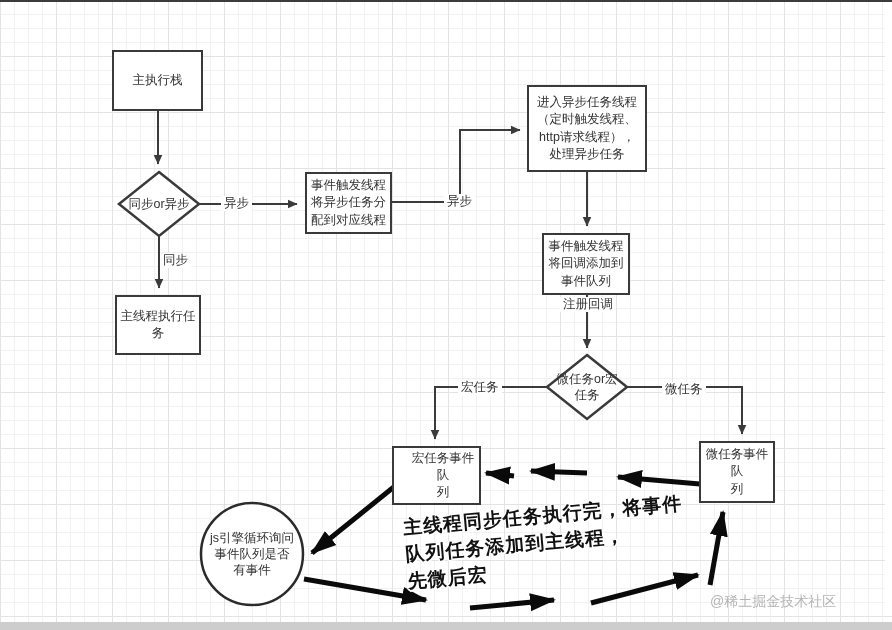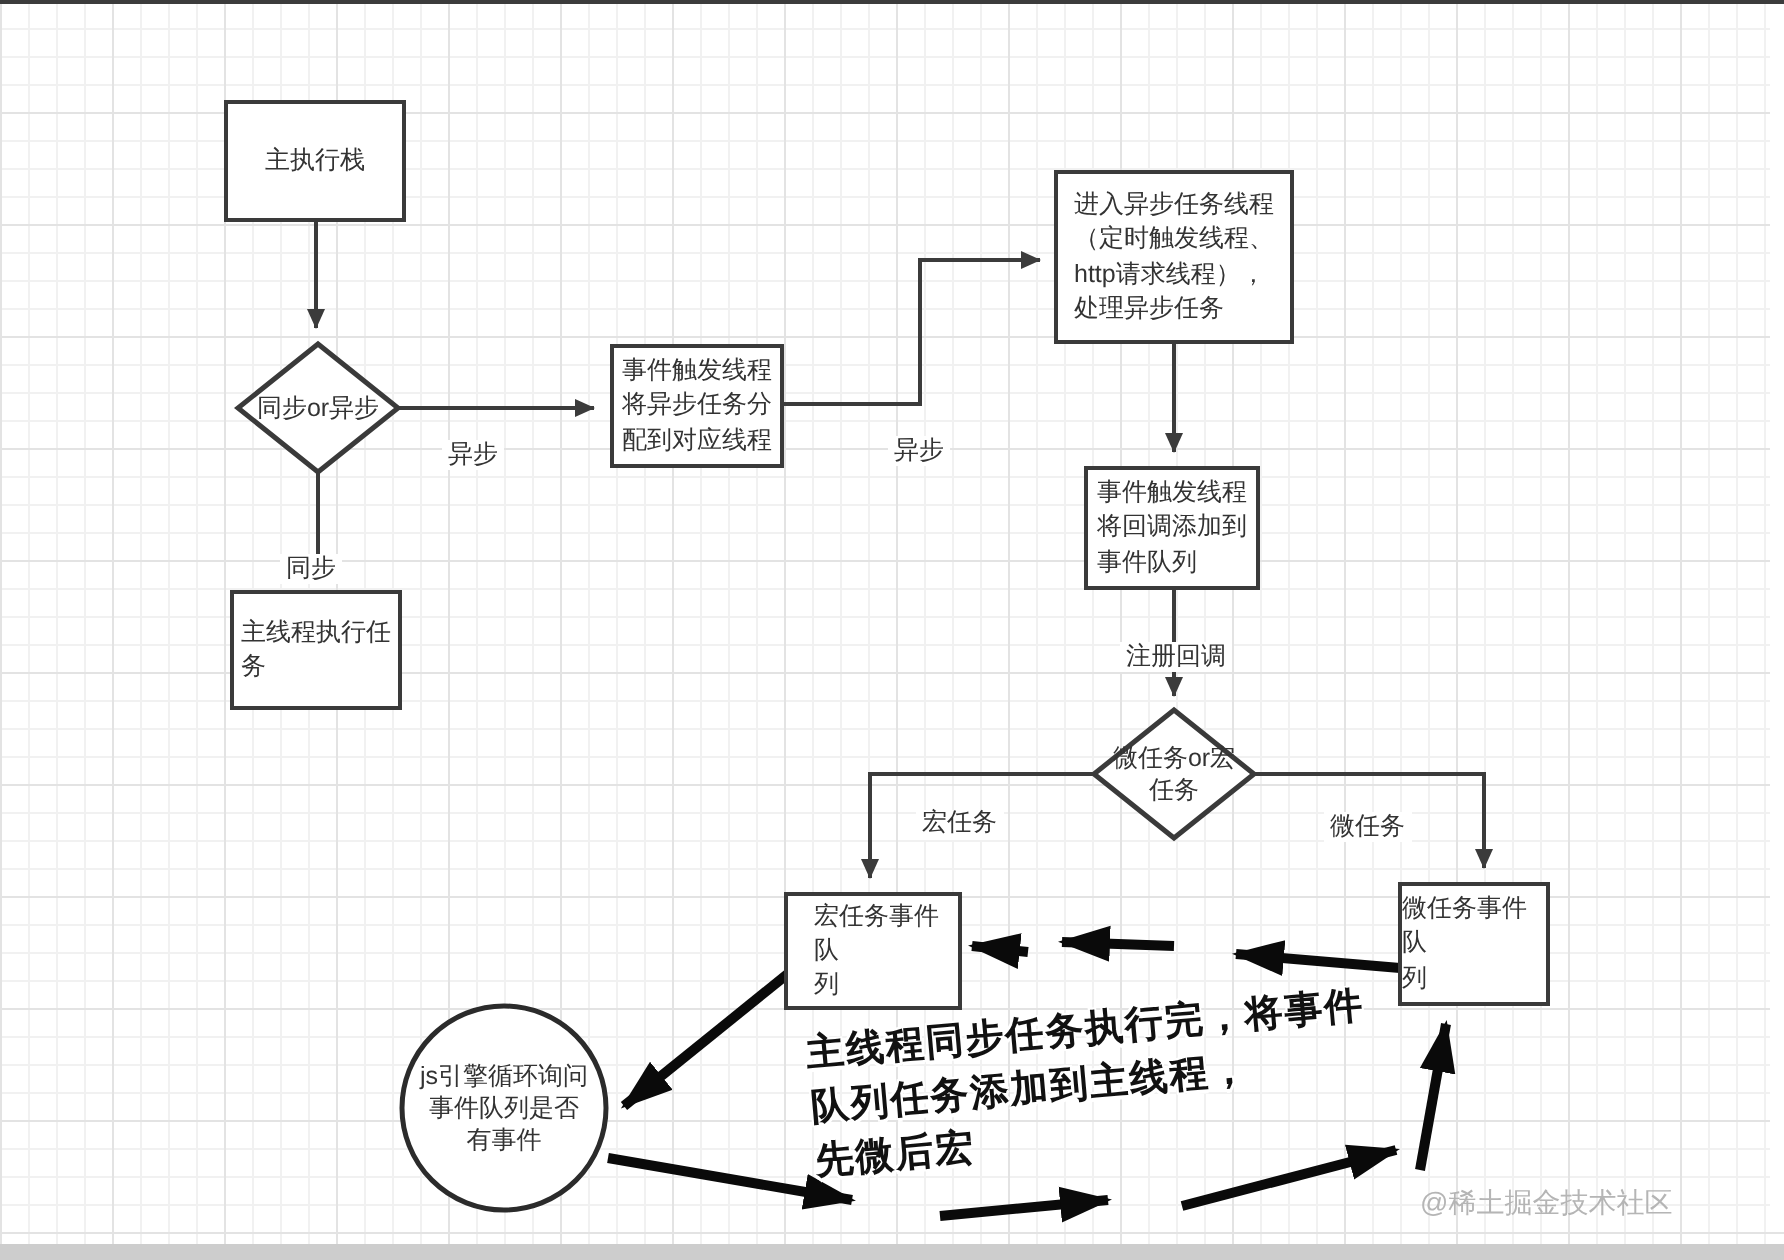--- a/index.html
+++ b/index.html
@@ -20,42 +20,41 @@
   .top-border{position:absolute;top:0;left:0;width:100%;height:2px;background:#3c3c3c;z-index:6;}
   .bottom-bar{position:absolute;bottom:0;left:0;width:100%;height:8px;background:#cdcdcd;z-index:6;}
   .right-strip{position:absolute;top:2px;right:0;width:7px;height:612px;background:#ffffff;z-index:1;}
   svg.wires{position:absolute;top:0;left:0;z-index:2;}
   .node{
     position:absolute;
     box-sizing:border-box;
     border:2px solid #3a3a3a;
     background:#ffffff;
     display:flex;align-items:center;justify-content:center;
-    text-align:left;
+    text-align:center;
     font-size:12.5px;line-height:1.38;
     white-space:pre-line;
     z-index:3;
   }
   .shape-label{
     position:absolute;
     display:flex;align-items:center;justify-content:center;
     text-align:center;
     font-size:12.5px;line-height:1.3;
     white-space:pre-line;
     z-index:4;
     background:transparent;border:none;
   }
   .edge-label{
     position:absolute;
     background:#ffffff;
     font-size:12.5px;line-height:15px;
     padding:0 3px;
     z-index:4;
     white-space:nowrap;
-    margin-top:24px;
   }
   .annotation{
     position:absolute;
     left:402px;top:514px;
     width:290px;
     font-size:19px;line-height:27px;
     font-weight:bold;
     color:#111;
     letter-spacing:1px;
     white-space:pre-line;
@@ -139,21 +138,21 @@
 任务</div>
 
   <div class="shape-label" style="left:117px;top:174px;width:84px;height:60px;">同步or异步</div>
 
   <div class="shape-label" style="left:201px;top:512px;width:102px;height:84px;">js引擎循环询问
 事件队列是否
 有事件</div>
 
   <div class="edge-label" style="left:221px;top:196px;">异步</div>
 
-  <div class="edge-label" style="left:140px;top:253px;">同步</div>
+  <div class="edge-label" style="left:160px;top:253px;">同步</div>
 
   <div class="edge-label" style="left:444px;top:194px;">异步</div>
 
   <div class="edge-label" style="left:560px;top:297px;">注册回调</div>
 
   <div class="edge-label" style="left:458px;top:381px;font-family:Liberation Mono, monospace;">宏任务</div>
 
   <div class="edge-label" style="left:662px;top:382px;">微任务</div>
 
   <div class="annotation">主线程同步任务执行完，将事件

